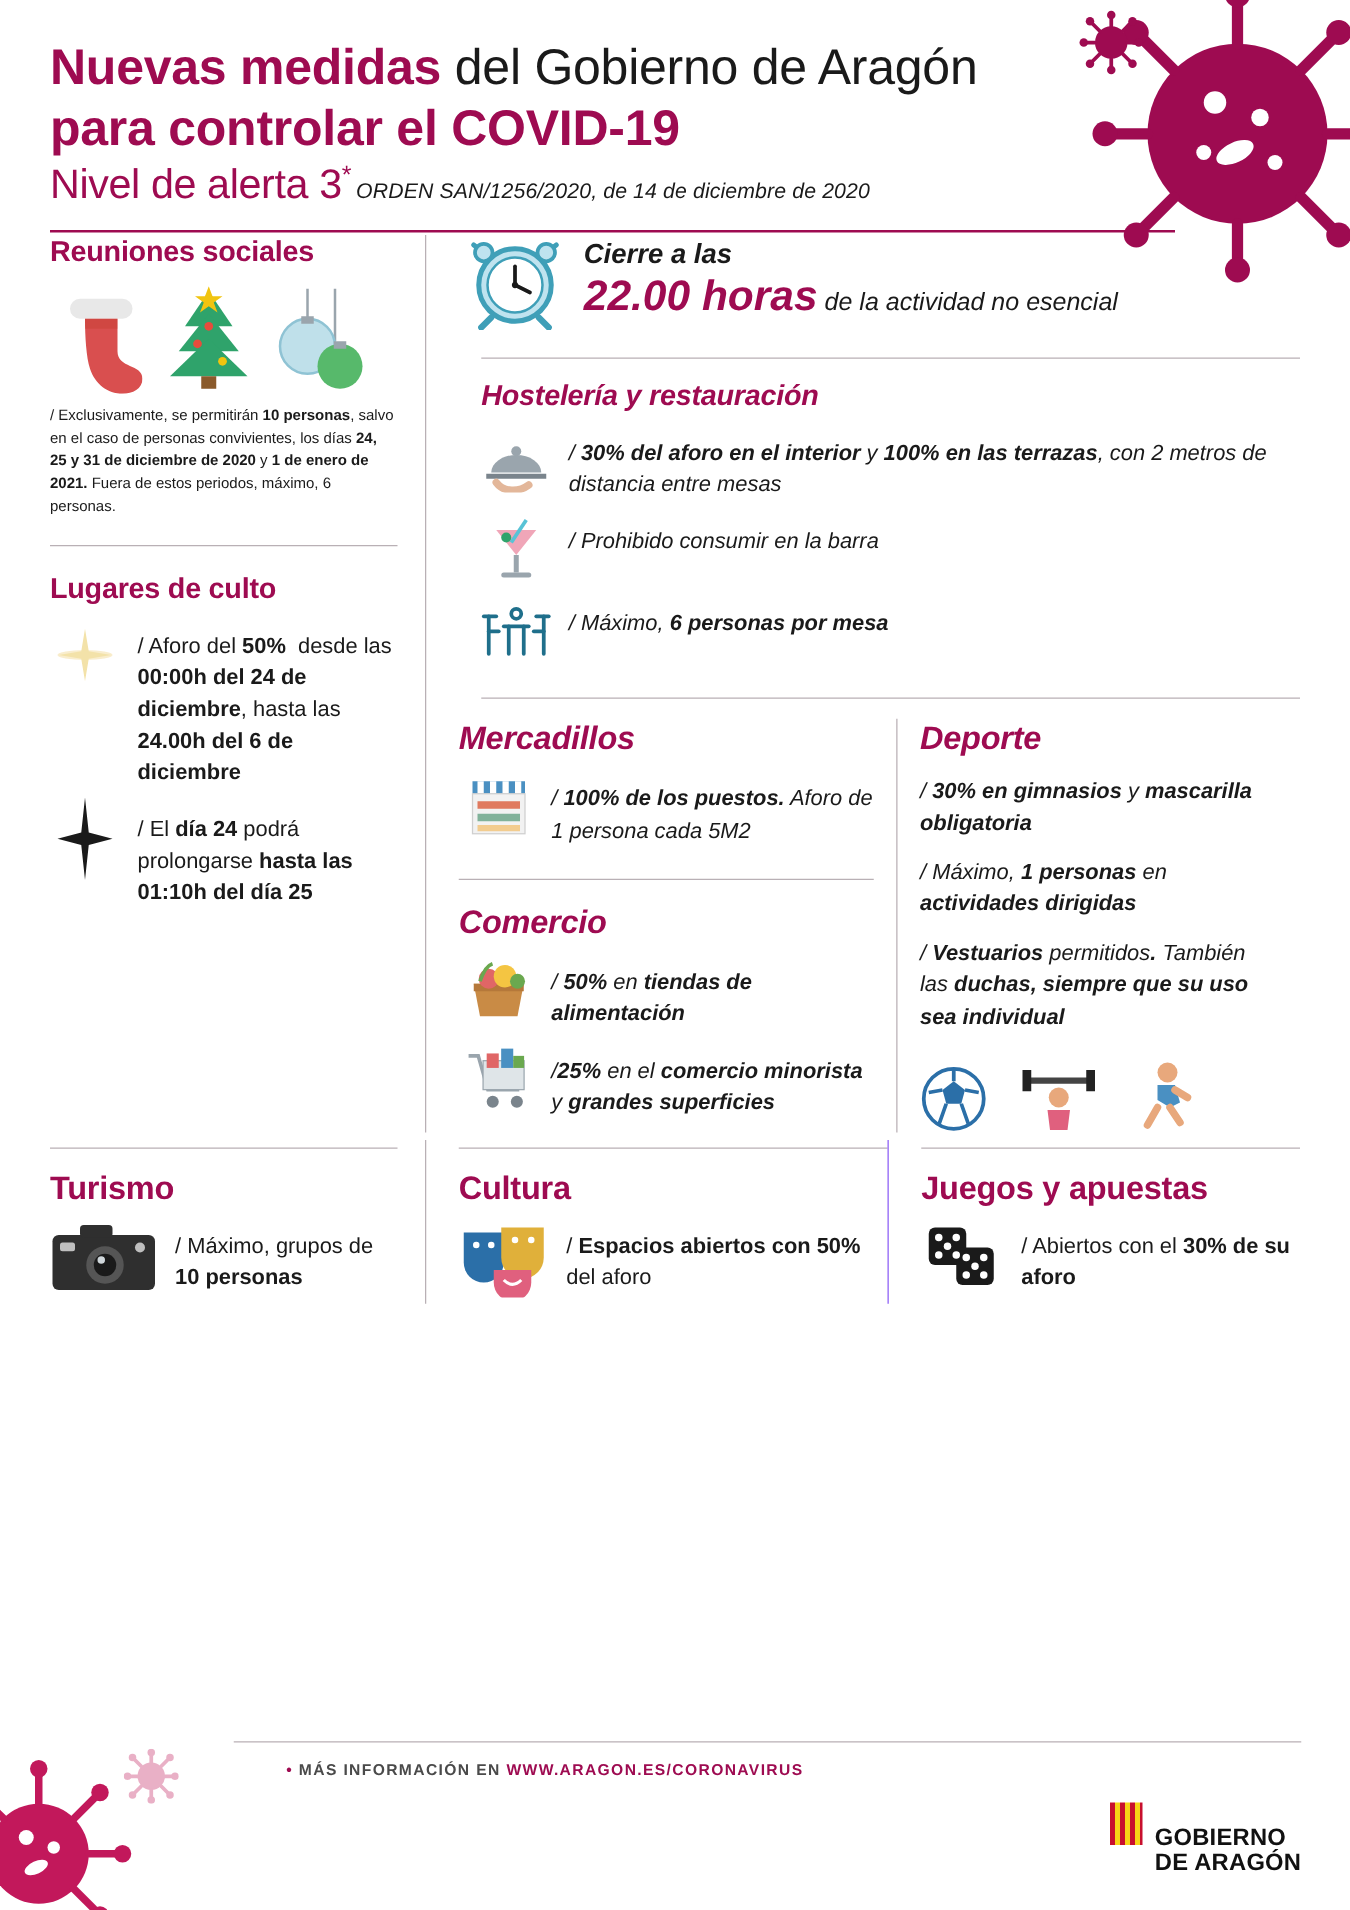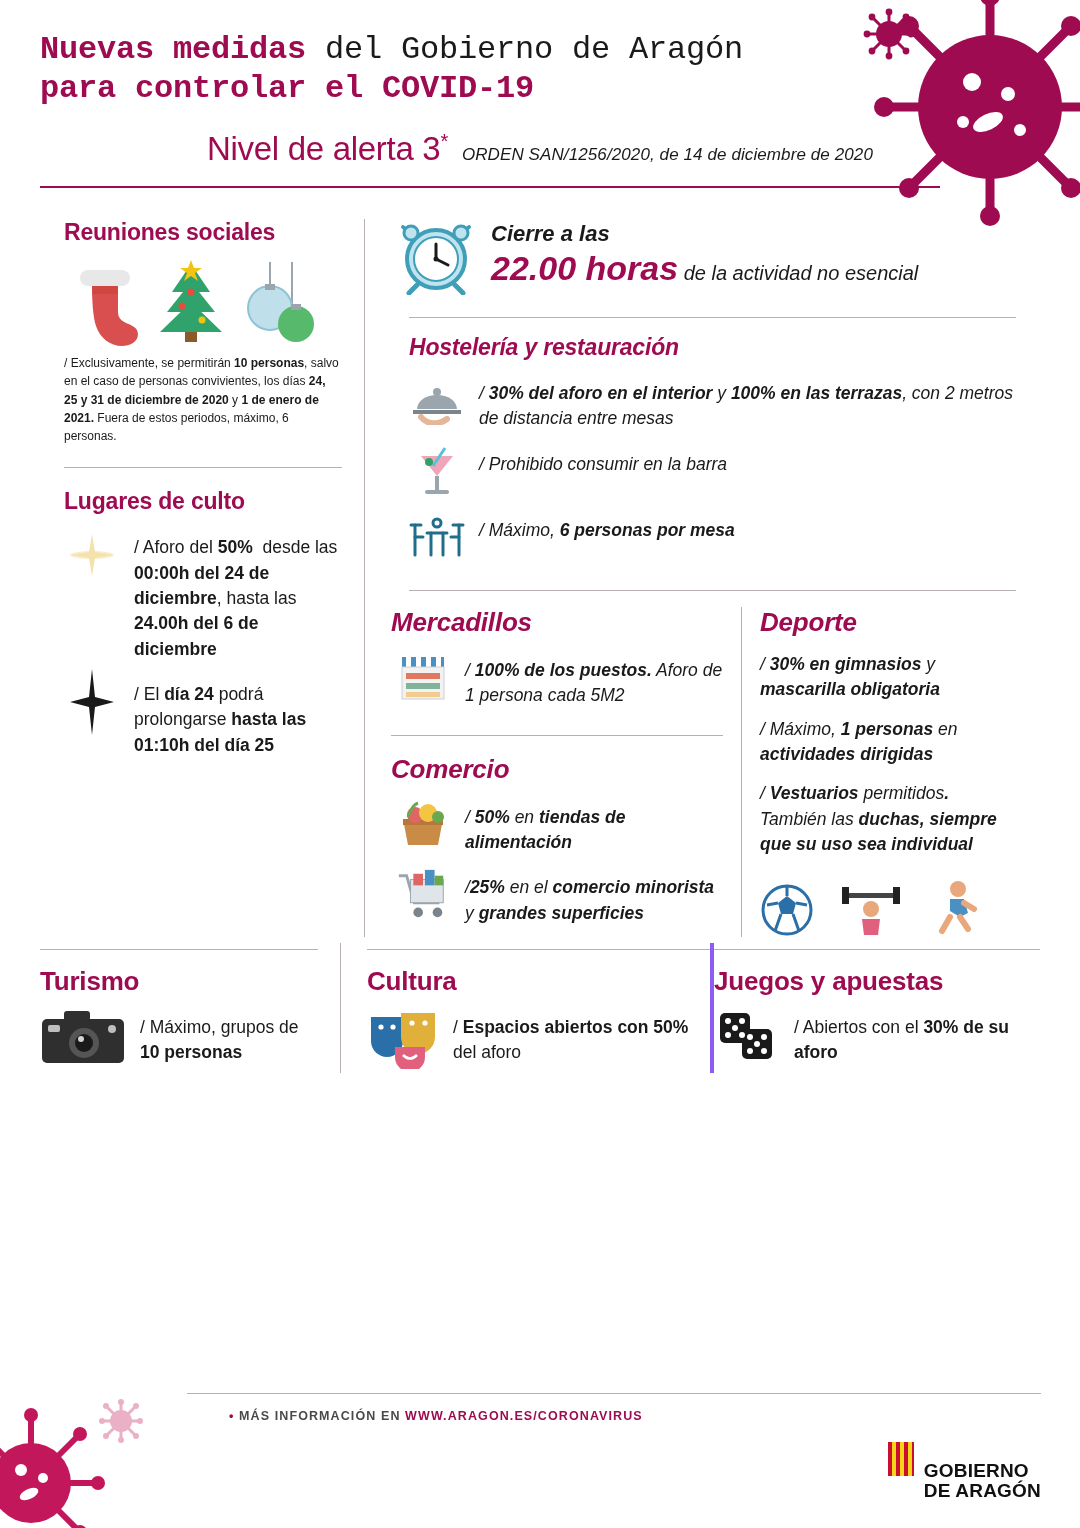--- a/index.html
+++ b/index.html
@@ -22,39 +22,36 @@
     box-sizing: border-box;
     padding: 0;
   }
 
   
   .header {
     position: relative;
     padding: 30px 40px 0 40px;
   }
   .title {
-    font-size: 32px;
+    font-size: 40px;
     line-height: 1.22;
     font-weight: 400;
     color: #1a1a1a;
     max-width: 790px;
     margin: 0;
     letter-spacing: -0.2px;
-    font-family: Liberation Mono, monospace;
   }
   .title b {
     color: #9e0b51;
     font-weight: 700;
   }
   .subtitle-row {
     display: flex;
     align-items: baseline;
-    margin-top: 22px;
-    gap: 14px;
-    justify-content: center;
+    gap: 4px;
   }
   .level {
     font-size: 33px;
     color: #9e0b51;
     font-weight: 400;
     letter-spacing: -0.3px;
   }
   .level sup {
     font-size: 20px;
   }
@@ -82,22 +79,22 @@
     position: absolute;
     top: 8px;
     right: 165px;
     width: 52px;
     height: 52px;
   }
 
   
   .content {
     display: flex;
-    padding: 0 64px;
-    margin-top: 31px;
+    padding: 0 40px;
+    margin-top: 2px;
   }
   .col-left {
     width: 300px;
     padding-right: 22px;
     box-sizing: border-box;
   }
   .col-right {
     flex: 1;
     border-left: 1px solid #b9b0b5;
     padding-left: 26px;
@@ -222,21 +219,21 @@
   .bottom-band {
     display: flex;
     padding: 0 40px;
     margin-top: 6px;
   }
   .bb-col {
     box-sizing: border-box;
   }
   .bb-col.c1 { width: 300px; padding-right: 22px; }
   .bb-col.c2 { width: 370px; border-left: 1px solid #b9b0b5; padding-left: 26px; }
-  .bb-col.c3 { flex: 1; border-left: 4px solid #8b5cf6; }
+  .bb-col.c3 { flex: 1; border-left: 1px solid #8b5cf6; padding-left: 26px; }
   .bb-row {
     display: flex;
     gap: 14px;
     align-items: center;
     margin-top: 10px;
   }
 
   
   .footer {
     position: absolute;

